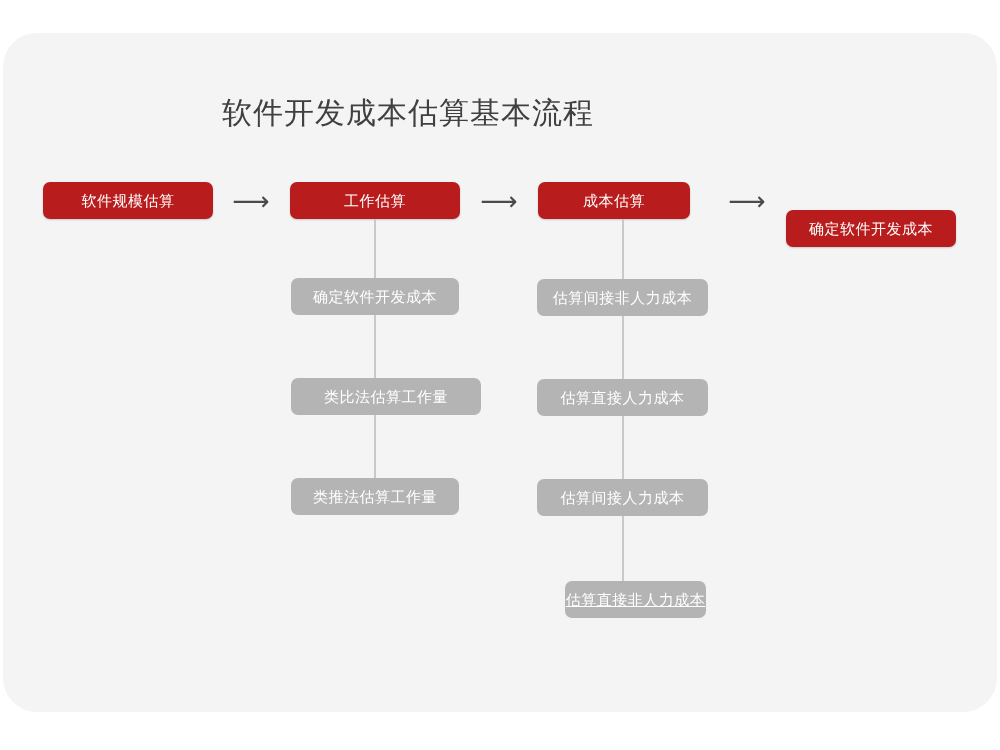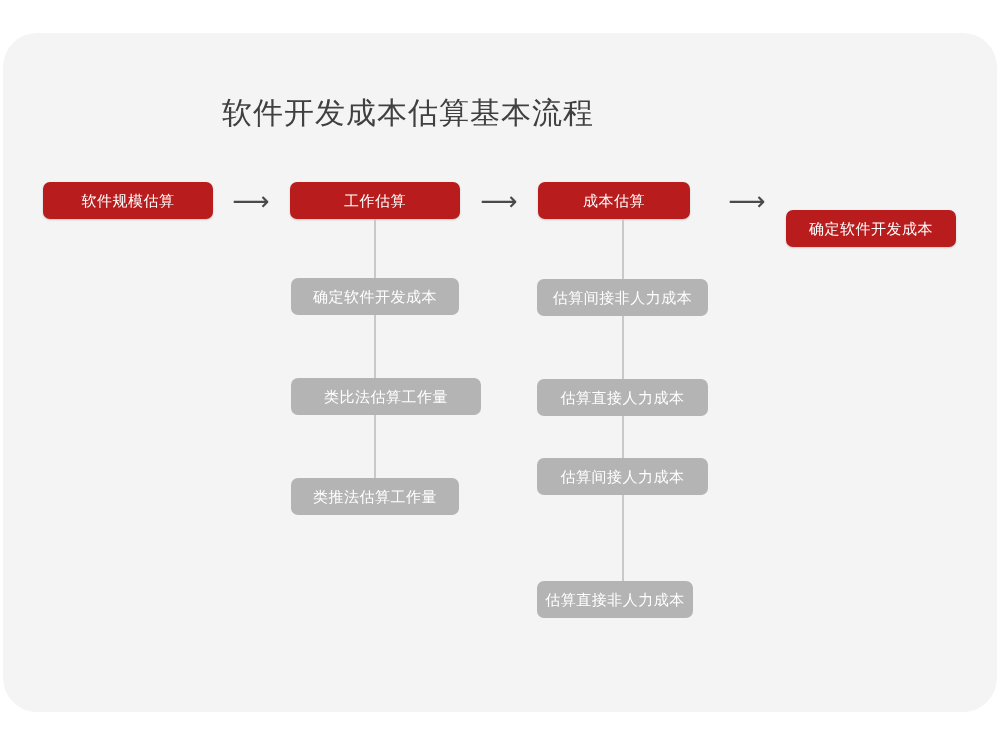--- a/index.html
+++ b/index.html
@@ -120,17 +120,17 @@
   <div class="node secondary" style="left:291px; top:378px; width:190px; height:37px;">类比法估算工作量</div>
 
   <div class="node secondary" style="left:291px; top:478px; width:168px; height:37px;">类推法估算工作量</div>
 
   <div class="vline" style="left:622px; top:219px; height:382px;"></div>
 
   <div class="node secondary" style="left:537px; top:279px; width:171px; height:37px;text-align:right;">估算间接非人力成本</div>
 
   <div class="node secondary" style="left:537px; top:379px; width:171px; height:37px;">估算直接人力成本</div>
 
-  <div class="node secondary" style="left:537px; top:458px; width:171px; height:37px;">估算间接人力成本</div>
+  <div class="node secondary" style="left:537px; top:479px; width:171px; height:37px;">估算间接人力成本</div>
 
-  <div class="node secondary" style="left:537px; top:581px; width:156px; height:37px;">估算直接非人力成本</div>
+  <div class="node secondary" style="left:565px; top:581px; width:141px; height:37px;text-decoration:underline;">估算直接非人力成本</div>
 
 </div>
 
 </body></html>

